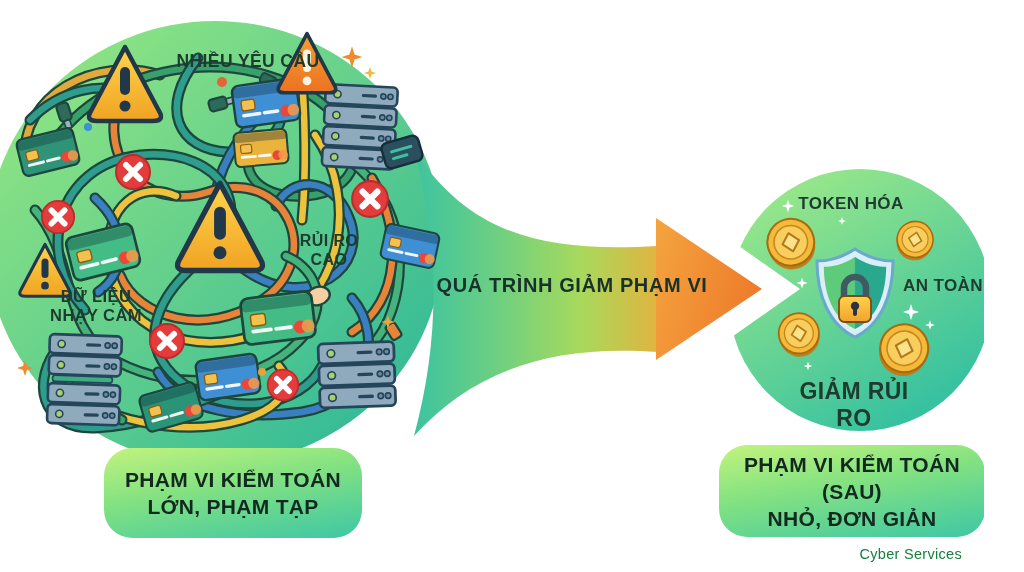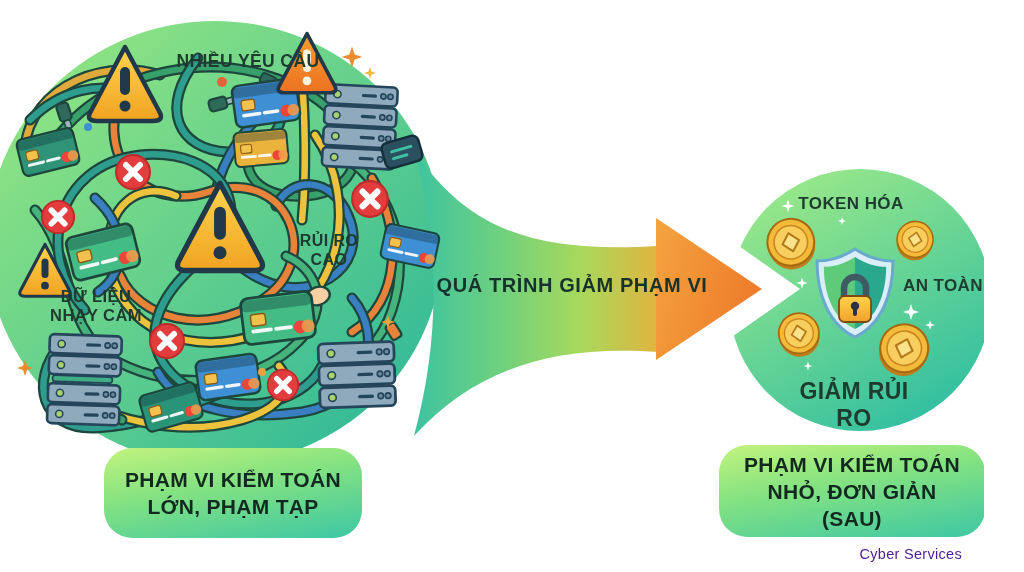--- a/index.html
+++ b/index.html
@@ -16,21 +16,21 @@
   .t-token{left:780px;top:194px;width:142px;font-size:17px;}
   .t-safe{left:884px;top:276px;width:102px;font-size:17px;padding-left:8px;}
   .t-reduce{left:783px;top:378px;width:142px;font-size:23px;}
   .cap{position:absolute;display:flex;flex-direction:column;justify-content:center;
        border-radius:28px;text-align:center;font-weight:800;color:#12291f;
        font-size:21px;line-height:27px;letter-spacing:.3px;
        background:linear-gradient(170deg,#c3f37e 0%,#84e281 42%,#3ec7a5 100%);}
   .cap span{display:block;}
   .cap-before{left:104px;top:448px;width:258px;height:90px;}
   .cap-after{left:719px;top:445px;width:266px;height:92px;}
-  .footer{position:absolute;right:22px;top:546px;font-size:14.5px;color:#4c1d95;
+  .footer{position:absolute;right:22px;top:546px;font-size:14.5px;color:#15803d;
           font-weight:400;letter-spacing:.3px;}
   
   path.cable{fill:none;stroke-width:6.5px;stroke-linecap:round;}
   path.cable-under{fill:none;stroke:#1d473d !important;stroke-width:11px;stroke-linecap:round;}
 </style>
 </head>
 <body>
 
 <div class="stage">
 
@@ -290,21 +290,21 @@
 <div class="txt t-reduce">
   <span>GIẢM RỦI RO</span>
 </div>
 
 <div class="cap cap-before">
   <span>PHẠM VI KIỂM TOÁN</span>
   <span>LỚN, PHẠM TẠP</span>
 </div>
 <div class="cap cap-after">
   <span>PHẠM VI KIỂM TOÁN</span>
+  <span>(SAU)</span>
   <span>NHỎ, ĐƠN GIẢN</span>
-  <span>(SAU)</span>
 </div>
 
 <div class="footer">
   <span>Cyber Services</span>
 </div>
 
 </div>
 
 </body></html>

